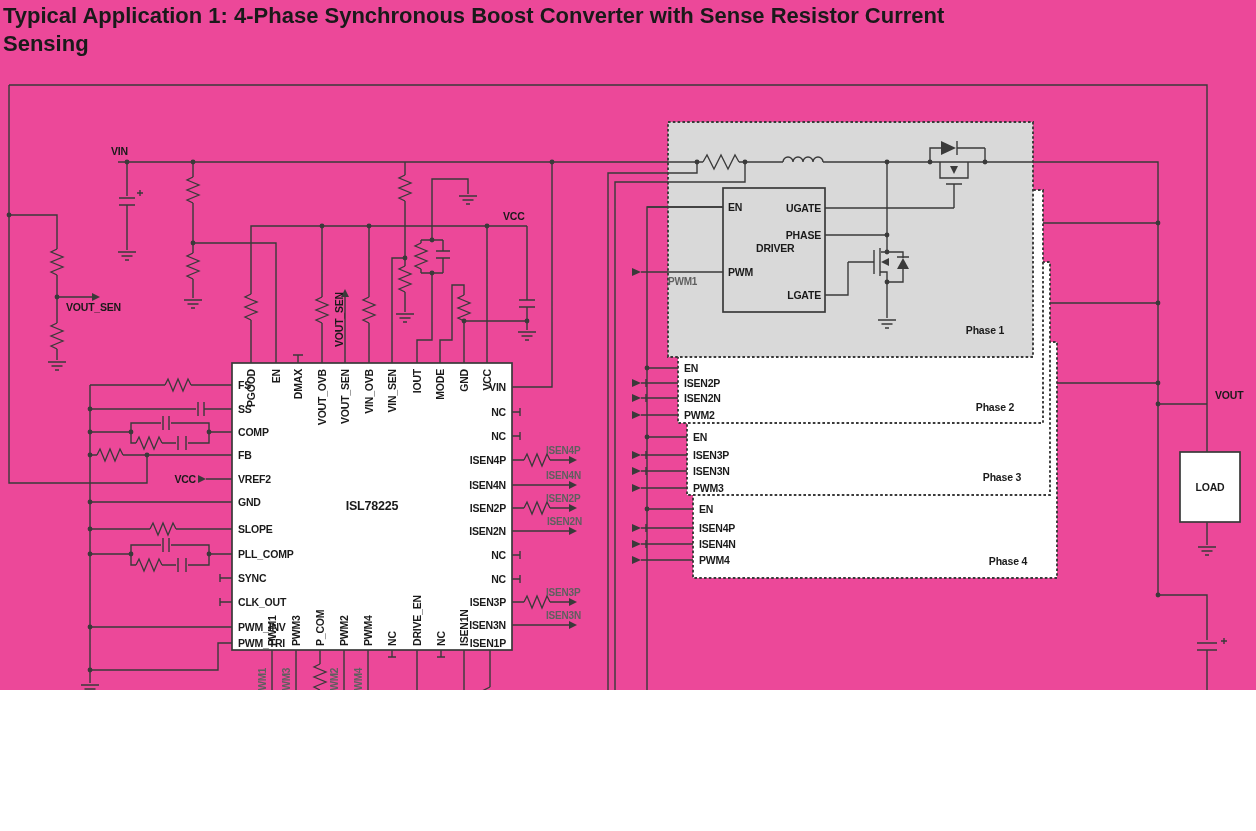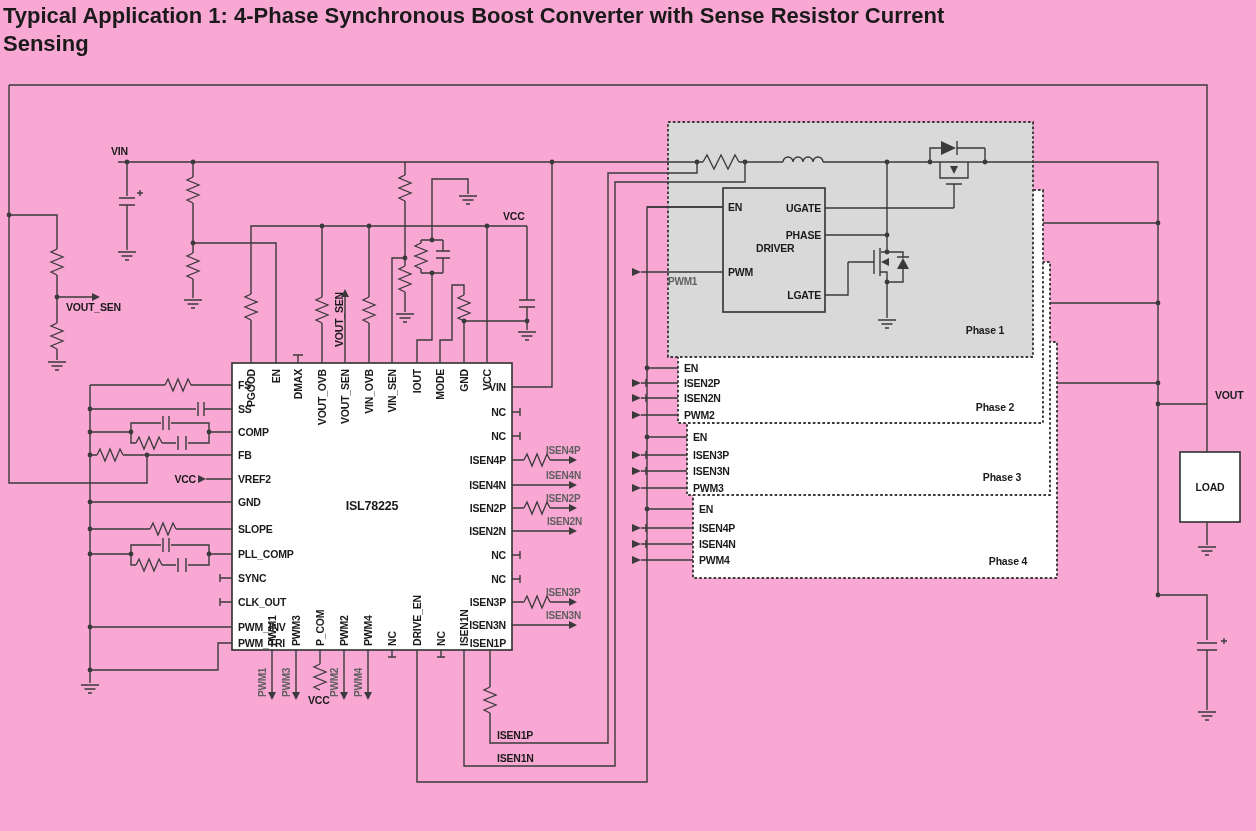--- a/index.html
+++ b/index.html
@@ -1,16 +1,16 @@
 <!DOCTYPE html>
 <html style="--text: #1a1a1a; --wire: #3a3a3a; --sig: #5f5f5f; --phase-fill: #d9d9d9;"><head>
 <meta charset="utf-8">
 <style>
   html,body{margin:0;padding:0;background:#fff;}
-  .page{position:relative;width:1256px;height:831px;background:#f9a8d4;overflow:hidden;
+  .page{position:relative;width:1256px;height:690px;background:#ec4899;overflow:hidden;
         font-family:"Liberation Sans",sans-serif;}
   h1.title{position:absolute;top:2px;left:3px;margin:0;width:1250px;
         font-size:22px;font-weight:bold;color:var(--text,#1a1a1a);
         line-height:1.28;letter-spacing:0;white-space:pre-line;}
   .note{position:absolute;left:4px;top:798px;font-size:15px;color:var(--text,#1a1a1a);}
   svg.schem{position:absolute;left:0;top:0;}
   svg text{font-family:"Liberation Sans",sans-serif;font-weight:bold;font-size:10.5px;
         fill:var(--text,#1a1a1a);letter-spacing:-0.2px;}
   svg text.sig{fill:var(--sig,#666);font-size:10px;}
   svg text.big{font-size:12.5px;}

